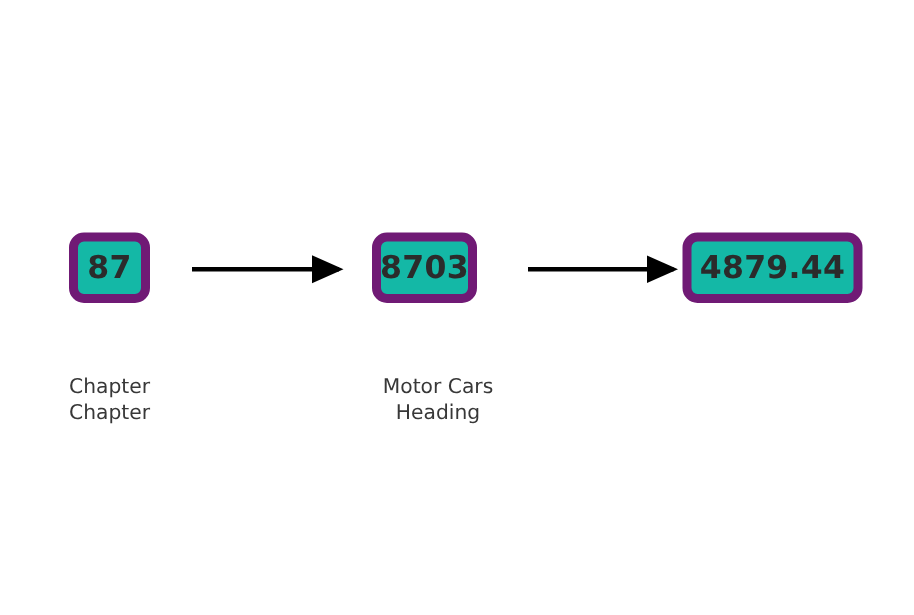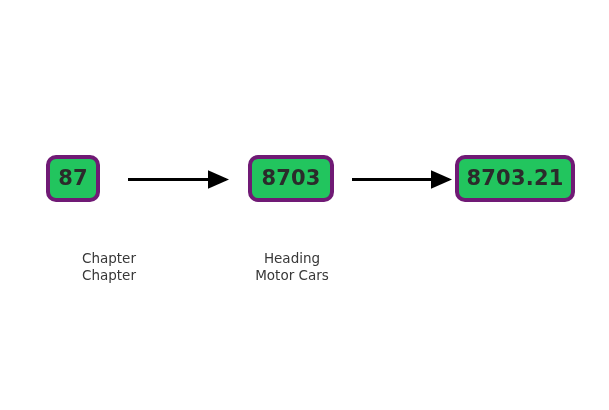--- a/index.html
+++ b/index.html
@@ -19,55 +19,55 @@
     position: absolute;
     left: 0;
     top: 0;
     width: 609px;
     height: 410px;
   }
 
   .node {
     position: absolute;
     box-sizing: border-box;
-    background: #22c55e;
-    border: 4px solid #701a75;
+    background: #14b8a6;
+    border: 6px solid #701a75;
     border-radius: 10px;
     display: flex;
     align-items: center;
     justify-content: center;
     height: 47px;
   }
 
   .node-code {
     font-family: "DejaVu Sans", sans-serif;
     font-weight: bold;
     font-size: 21px;
     color: #2b2b2b;
     letter-spacing: 0.2px;
     line-height: 1;
     white-space: nowrap;
   }
 
   .node-1 { left: 46px;  top: 155px; width: 54px;  }
-  .node-2 { left: 248px; top: 155px; width: 86px;  }
+  .node-2 { left: 248px; top: 155px; width: 70px;  }
   .node-3 { left: 455px; top: 155px; width: 120px; }
 
   .caption {
     position: absolute;
     text-align: center;
     font-family: "DejaVu Sans", sans-serif;
     font-size: 13.5px;
     color: #383838;
     line-height: 17px;
     white-space: nowrap;
   }
   .caption .ln { display: block; }
 
-  .cap-1 { left: 0px;   top: 250px; width: 146px; padding-left: 36px; }
+  .cap-1 { left: 0px;   top: 250px; width: 146px; }
   .cap-2 { left: 219px; top: 250px; width: 146px; }
   .cap-3 { left: 437px; top: 250px; width: 146px; }
 
   .arrow-svg {
     position: absolute;
     top: 0;
     left: 0;
     width: 609px;
     height: 410px;
     pointer-events: none;
@@ -90,29 +90,29 @@
 
   <div class="node node-1">
     <span class="node-code">87</span>
   </div>
 
   <div class="node node-2">
     <span class="node-code">8703</span>
   </div>
 
   <div class="node node-3">
-    <span class="node-code">8703.21</span>
+    <span class="node-code">4879.44</span>
   </div>
 
   <div class="caption cap-1">
     <span class="ln">Chapter</span>
     <span class="ln">Chapter</span>
   </div>
 
   <div class="caption cap-2">
+    <span class="ln">Motor Cars</span>
     <span class="ln">Heading</span>
-    <span class="ln">Motor Cars</span>
   </div>
 
   <div class="caption cap-3">
   </div>
 
 </div>
 
 </body></html>

